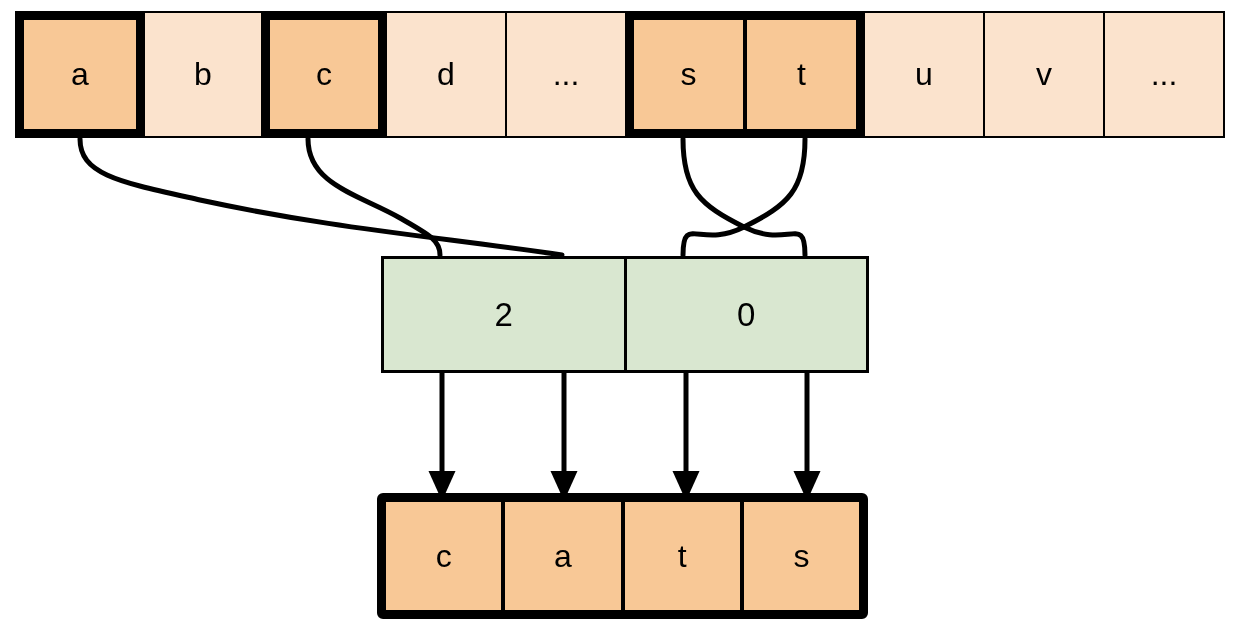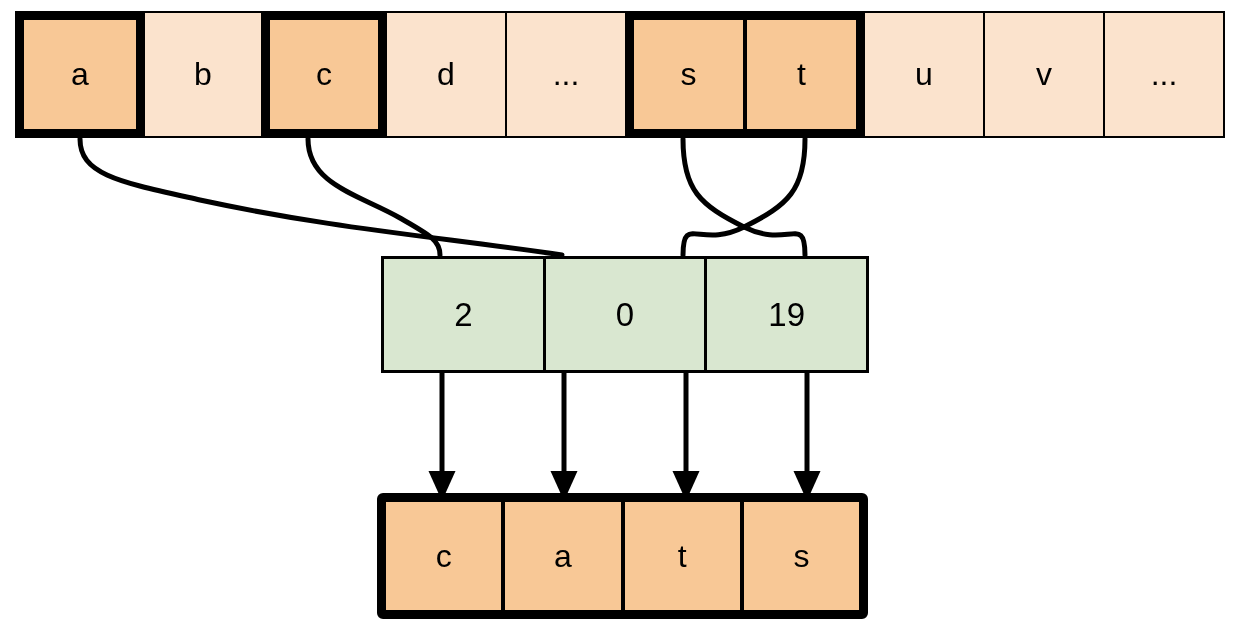--- a/index.html
+++ b/index.html
@@ -200,23 +200,20 @@
 
     <path d="M 805 139 C 805 190, 788 205, 744 227 C 700 249, 683 214, 683 255" fill="none" stroke="#000000" stroke-width="5" stroke-linecap="round"></path>
   </svg>
 
   <div id="index-row">
     <div class="idx-cell">
       <span>2</span>
     </div>
     <div class="idx-cell">
       <span>0</span>
-    </div>
-    <div class="idx-cell">
-      <span>19</span>
     </div>
   </div>
 
   <svg class="conn-layer" viewBox="0 0 1236 635" xmlns="http://www.w3.org/2000/svg">
     <defs>
       <marker id="arrowhead" markerWidth="6" markerHeight="6" refX="3.2" refY="3" orient="auto" markerUnits="strokeWidth">
         <path d="M 0 0.3 L 6 3 L 0 5.7 z" fill="#000000"></path>
       </marker>
     </defs>
     <line x1="442" y1="373" x2="442" y2="487" stroke="#000000" stroke-width="5" marker-end="url(#arrowhead)"></line>

